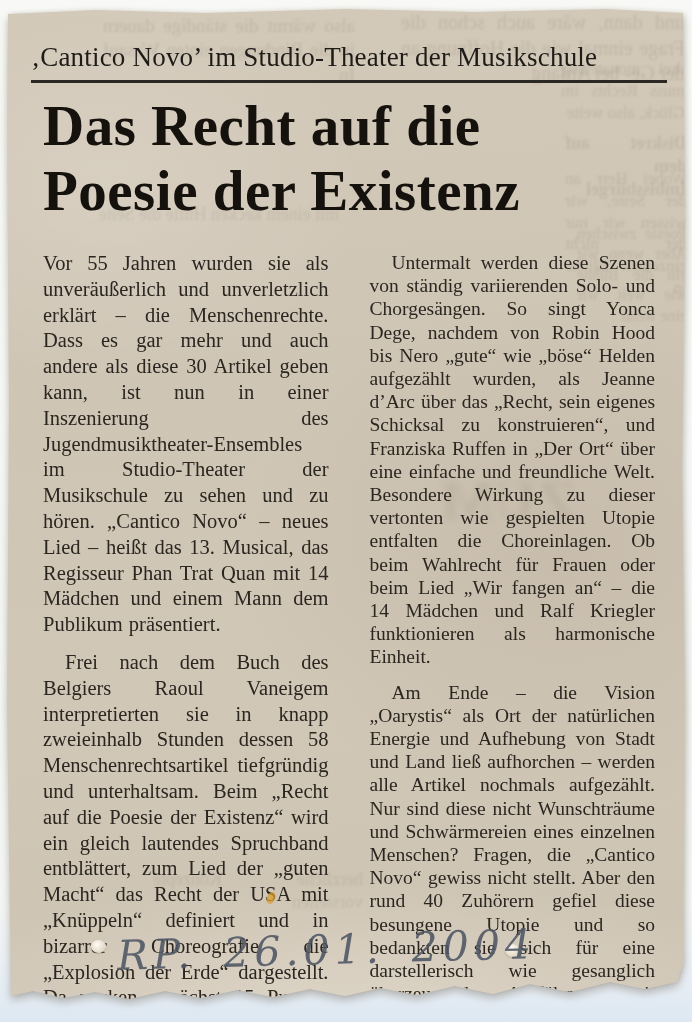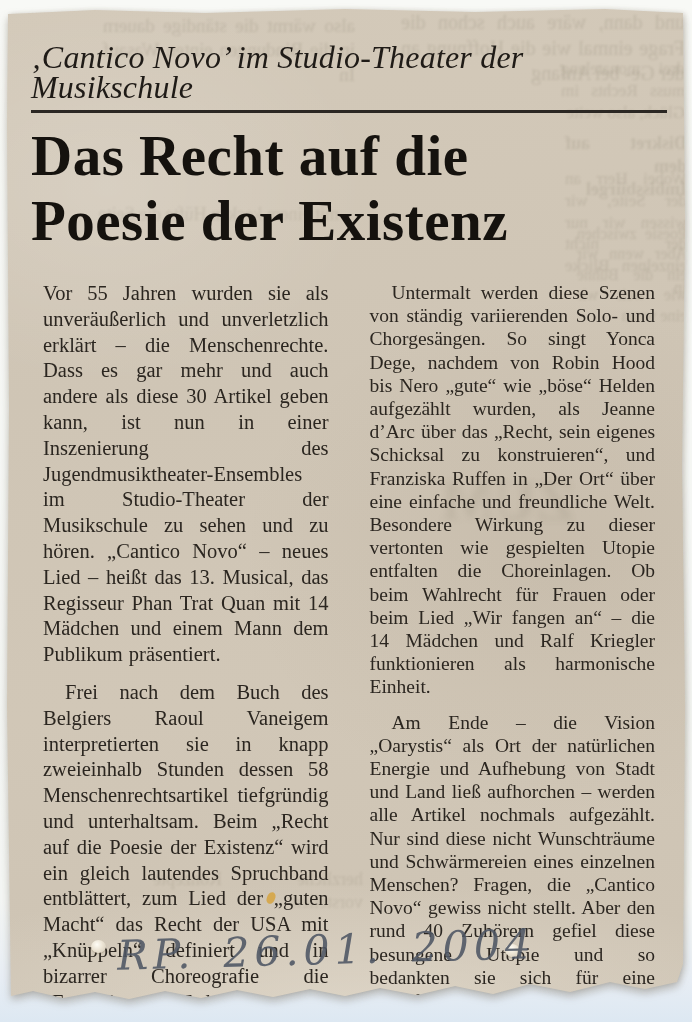--- a/index.html
+++ b/index.html
@@ -41,21 +41,21 @@
   .g4{left:560px;top:126px;width:122px;font-size:18px;font-weight:bold;opacity:.14;}
   .g5{left:560px;top:162px;width:122px;font-size:17px;}
   .g6{left:350px;top:458px;width:220px;font-size:58px;font-weight:bold;filter:blur(3px);opacity:.10;}
   .g7{left:148px;top:862px;width:210px;font-size:18px;opacity:.15;}
   .g8{left:572px;top:218px;width:110px;font-size:16px;}
   .g9{left:38px;top:197px;width:296px;font-size:18px;opacity:.14;}
 
   .content{position:relative;padding:36px 20px 0 26px;}
 
   .kicker{
-    font-size:32px;line-height:30px;color:#1f1b17;letter-spacing:.2px;font-style:italic;
+    font-size:27px;line-height:30px;color:#1f1b17;letter-spacing:.2px;
   }
   .rule{border-bottom:3px solid #2b2723;margin-top:8px;}
   .headline{
     margin-top:10px;width:600px;
     font-size:57px;line-height:65px;font-weight:bold;color:#15120e;letter-spacing:.5px;
   }
 
   .columns{display:flex;gap:17px;margin-top:16px;color:#2b2620;}
   .col{flex:1;text-align:justify;hyphens:auto;-webkit-hyphens:auto;}
   .col-left{font-size:20.5px;line-height:25.8px;}
@@ -98,21 +98,21 @@
       <div class="ghost g4">Diskret auf dem Imbissbürgel</div>
       <div class="ghost g5">Wobei Herr an der Seite, wir wissen wir nur der nicht einzelnen Blicke in</div>
       <div class="ghost g6">ZUM</div>
       <div class="ghost g7">herzliche Konzepte vorstellen</div>
       <div class="ghost g8">Poesie zwischen Aber wenn wir ein die Bühne wie weit wir eine wenn</div>
       <div class="ghost g9">mit einem kecken Hüfte die Seite</div>
 
       <div class="content">
         <div class="kicker">‚Cantico Novo’ im Studio-Theater der Musikschule</div>
         <div class="rule"></div>
-        <h1 class="headline" style="margin:10px 0 0 0;">Das Recht auf die Poesie der Existenz</h1>
+        <h1 class="headline" style="margin:10px 0 0 12px;">Das Recht auf die Poesie der Existenz</h1>
 
         <div class="columns">
           <div class="col col-left">
             <p class="para noindent">Vor 55 Jahren wurden sie als unveräußerlich und unverletzlich erklärt – die Menschenrechte. Dass es gar mehr und auch andere als diese 30 Artikel geben kann, ist nun in einer Inszenierung des Jugendmusiktheater-Ensembles im Studio-Theater der Musikschule zu sehen und zu hören. „Cantico Novo“ – neues Lied – heißt das 13. Musical, das Regisseur Phan Trat Quan mit 14 Mädchen und einem Mann dem Publikum präsentiert.</p>
             <p class="para">Frei nach dem Buch des Belgiers Raoul Vaneigem interpretierten sie in knapp zweieinhalb Stunden dessen 58 Menschenrechtsartikel tiefgründig und unterhaltsam. Beim „Recht auf die Poesie der Existenz“ wird ein gleich lautendes Spruchband entblättert, zum Lied der „guten Macht“ das Recht der USA mit „Knüppeln“ definiert und in bizarrer Choreografie die „Explosion der Erde“ dargestellt. Da zucken zunächst 15 Puppen auf der Bühne, bevor ein Mensch sich als Konstrukt der Wissenschaft öffnet und als Marionette wirkt. Und so gelingt der Aufführung trotz Inhaltsschwere in vielen bunten Bildern ein Spagat zwischen Lehre und Anschauung – Menschenrechte hautnah erleben.</p>
           </div>
           <div class="col col-right">
             <p class="para">Untermalt werden diese Szenen von ständig variierenden Solo- und Chorgesängen. So singt Yonca Dege, nachdem von Robin Hood bis Nero „gute“ wie „böse“ Helden aufgezählt wurden, als Jeanne d’Arc über das „Recht, sein eigenes Schicksal zu konstruieren“, und Franziska Ruffen in „Der Ort“ über eine einfache und freundliche Welt. Besondere Wirkung zu dieser vertonten wie gespielten Utopie entfalten die Choreinlagen. Ob beim Wahlrecht für Frauen oder beim Lied „Wir fangen an“ – die 14 Mädchen und Ralf Kriegler funktionieren als harmonische Einheit.</p>
             <p class="para">Am Ende – die Vision „Oarystis“ als Ort der natürlichen Energie und Aufhebung von Stadt und Land ließ aufhorchen – werden alle Artikel nochmals aufgezählt. Nur sind diese nicht Wunschträume und Schwärmereien eines einzelnen Menschen? Fragen, die „Cantico Novo“ gewiss nicht stellt. Aber den rund 40 Zuhörern gefiel diese besungene Utopie und so bedankten sie sich für eine darstellerisch wie gesanglich überzeugende Aufführung mit herzlichem Applaus.</p>
             <p class="para notice">

